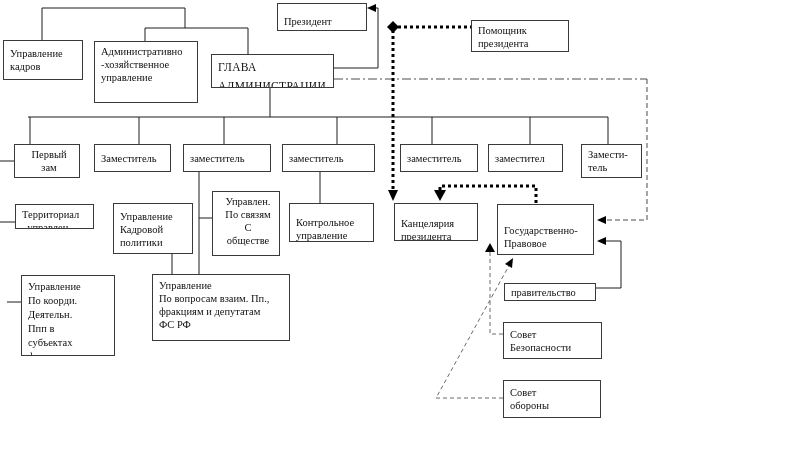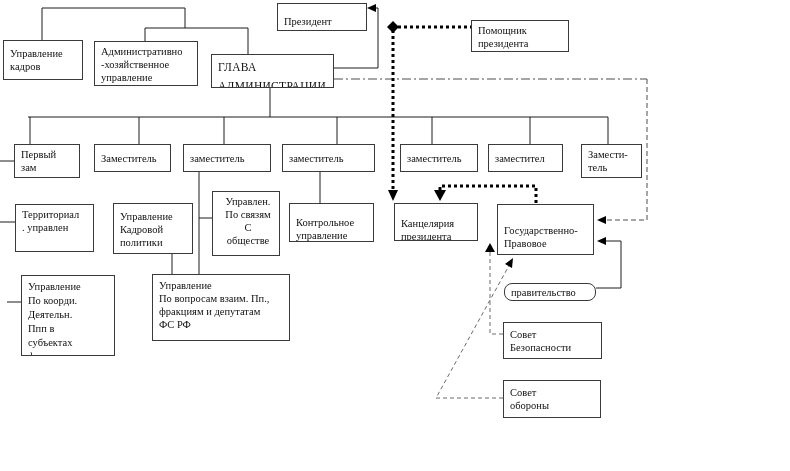--- a/index.html
+++ b/index.html
@@ -86,44 +86,44 @@
 
   <div class="box" style="left:277px;top:3px;width:90px;height:28px;padding-top:11px;">Президент
 Борис Ельцин</div>
 
   <div class="box" style="left:471px;top:20px;width:98px;height:32px;">Помощник
 президента</div>
 
   <div class="box" style="left:3px;top:40px;width:80px;height:40px;padding-top:6px;">Управление
 кадров</div>
 
-  <div class="box" style="left:94px;top:41px;width:104px;height:45px;">Административно
+  <div class="box" style="left:94px;top:41px;width:104px;height:62px;">Административно
 -хозяйственное
 управление</div>
 
   <div class="box caps" style="left:211px;top:54px;width:123px;height:34px;">ГЛАВА
 АДМИНИСТРАЦИИ</div>
 
-  <div class="box" style="left:14px;top:144px;width:66px;height:34px;">Первый
+  <div class="box" style="left:14px;top:144px;width:66px;height:34px;text-align:center;">Первый
 зам</div>
 
   <div class="box" style="left:94px;top:144px;width:77px;height:28px;padding-top:7px;">Заместитель</div>
 
   <div class="box" style="left:183px;top:144px;width:88px;height:28px;padding-top:7px;">заместитель</div>
 
   <div class="box" style="left:282px;top:144px;width:93px;height:28px;padding-top:7px;">заместитель</div>
 
   <div class="box" style="left:400px;top:144px;width:78px;height:28px;padding-top:7px;">заместитель</div>
 
   <div class="box" style="left:488px;top:144px;width:75px;height:28px;padding-top:7px;">заместител</div>
 
   <div class="box" style="left:581px;top:144px;width:61px;height:34px;">Замести-
 тель</div>
 
-  <div class="box" style="left:15px;top:204px;width:79px;height:48px;">Территориал
+  <div class="box" style="left:15px;top:204px;width:79px;height:25px;">Территориал
 . управлен</div>
 
   <div class="box" style="left:113px;top:203px;width:80px;height:51px;padding-top:6px;">Управление
 Кадровой
 политики</div>
 
   <div class="box" style="left:212px;top:191px;width:68px;height:65px;text-align:center;">Управлен.
 По связям
 С
 обществе
@@ -132,21 +132,21 @@
   <div class="box" style="left:289px;top:203px;width:85px;height:39px;padding-top:12px;">Контрольное
 управление</div>
 
   <div class="box" style="left:394px;top:203px;width:84px;height:38px;padding-top:13px;">Канцелярия
 президента</div>
 
   <div class="box" style="left:497px;top:204px;width:97px;height:51px;padding-top:19px;">Государственно-
 Правовое
 управление</div>
 
-  <div class="box" style="left:504px;top:283px;width:92px;height:18px;padding-top:2px;border-radius:8px;">правительство</div>
+  <div class="box" style="left:504px;top:283px;width:92px;height:18px;padding-top:2px;">правительство</div>
 
   <div class="box" style="left:503px;top:322px;width:99px;height:37px;padding-top:5px;">Совет
 Безопасности</div>
 
   <div class="box" style="left:503px;top:380px;width:98px;height:38px;padding-top:5px;">Совет
 обороны</div>
 
   <div class="box tight" style="left:21px;top:275px;width:94px;height:81px;padding-top:4px;">Управление
 По коорди.
 Деятельн.

